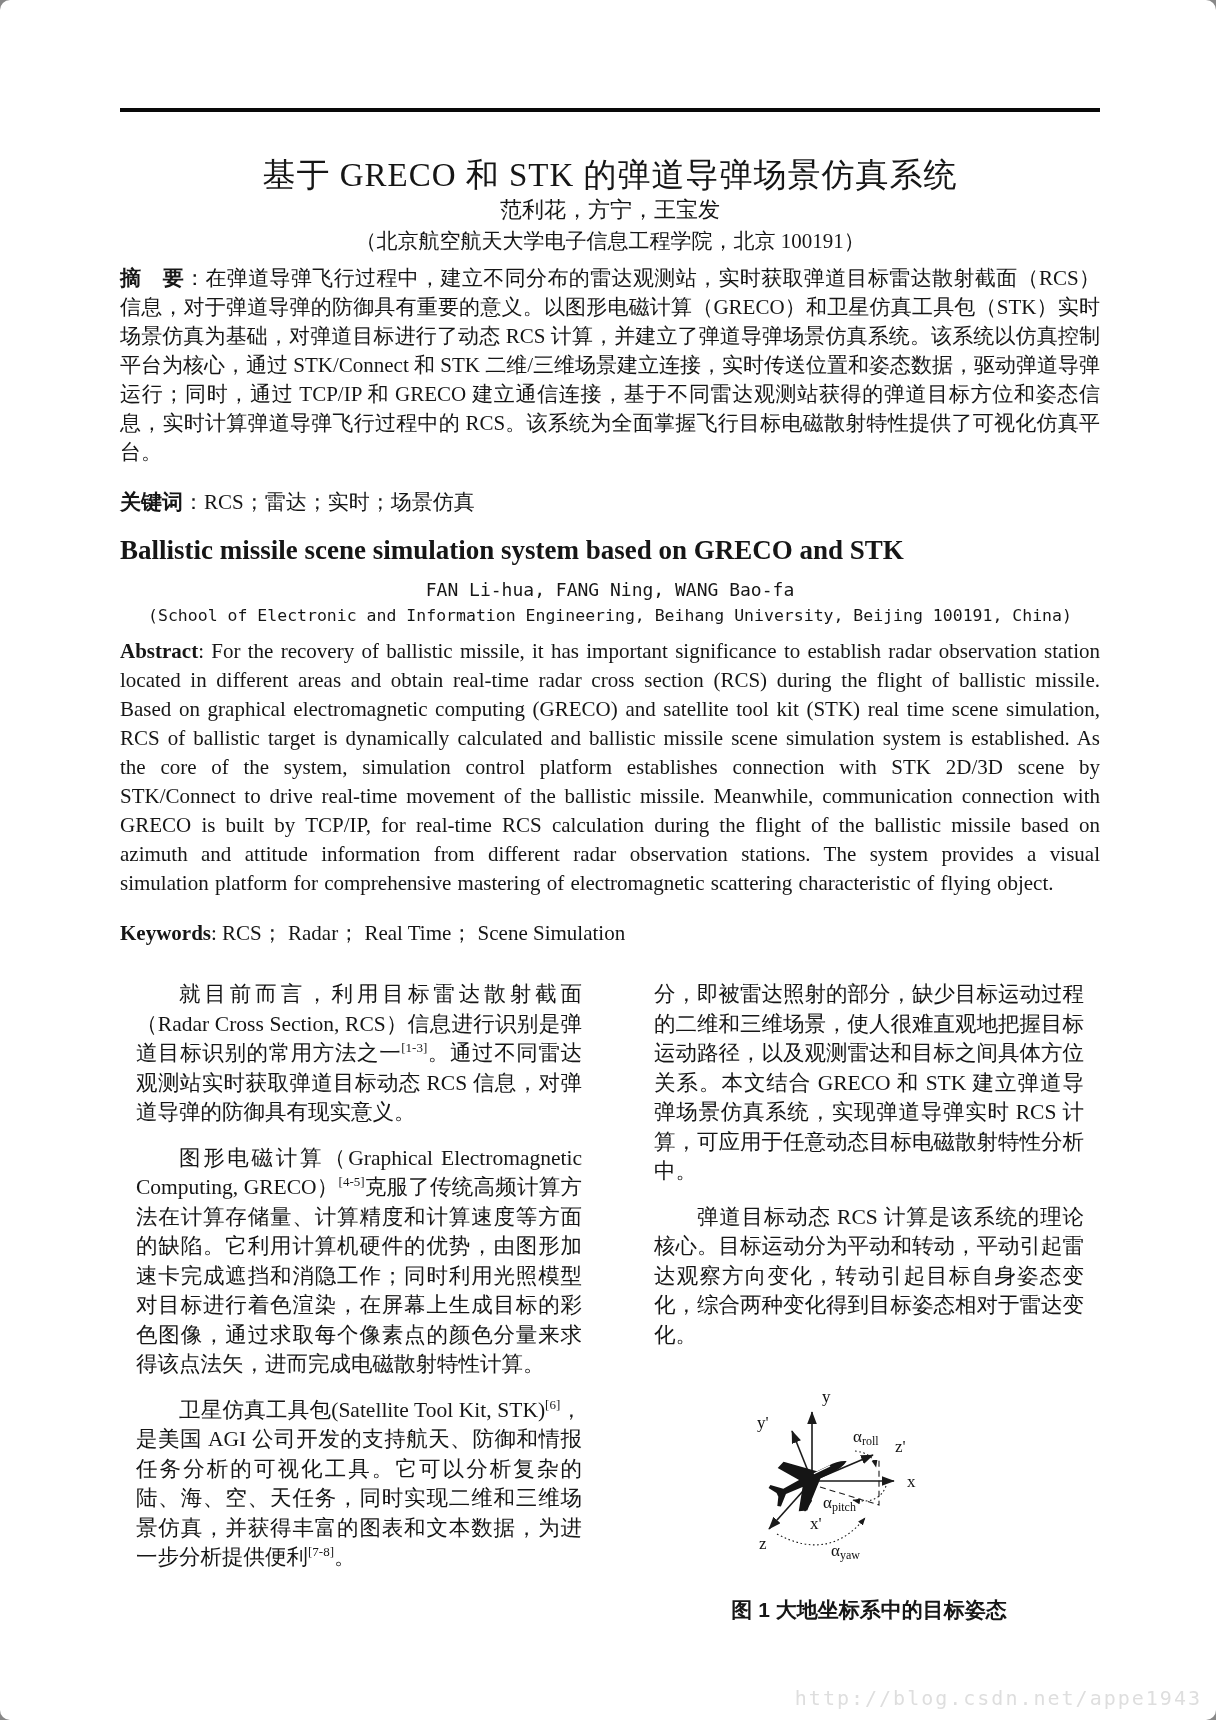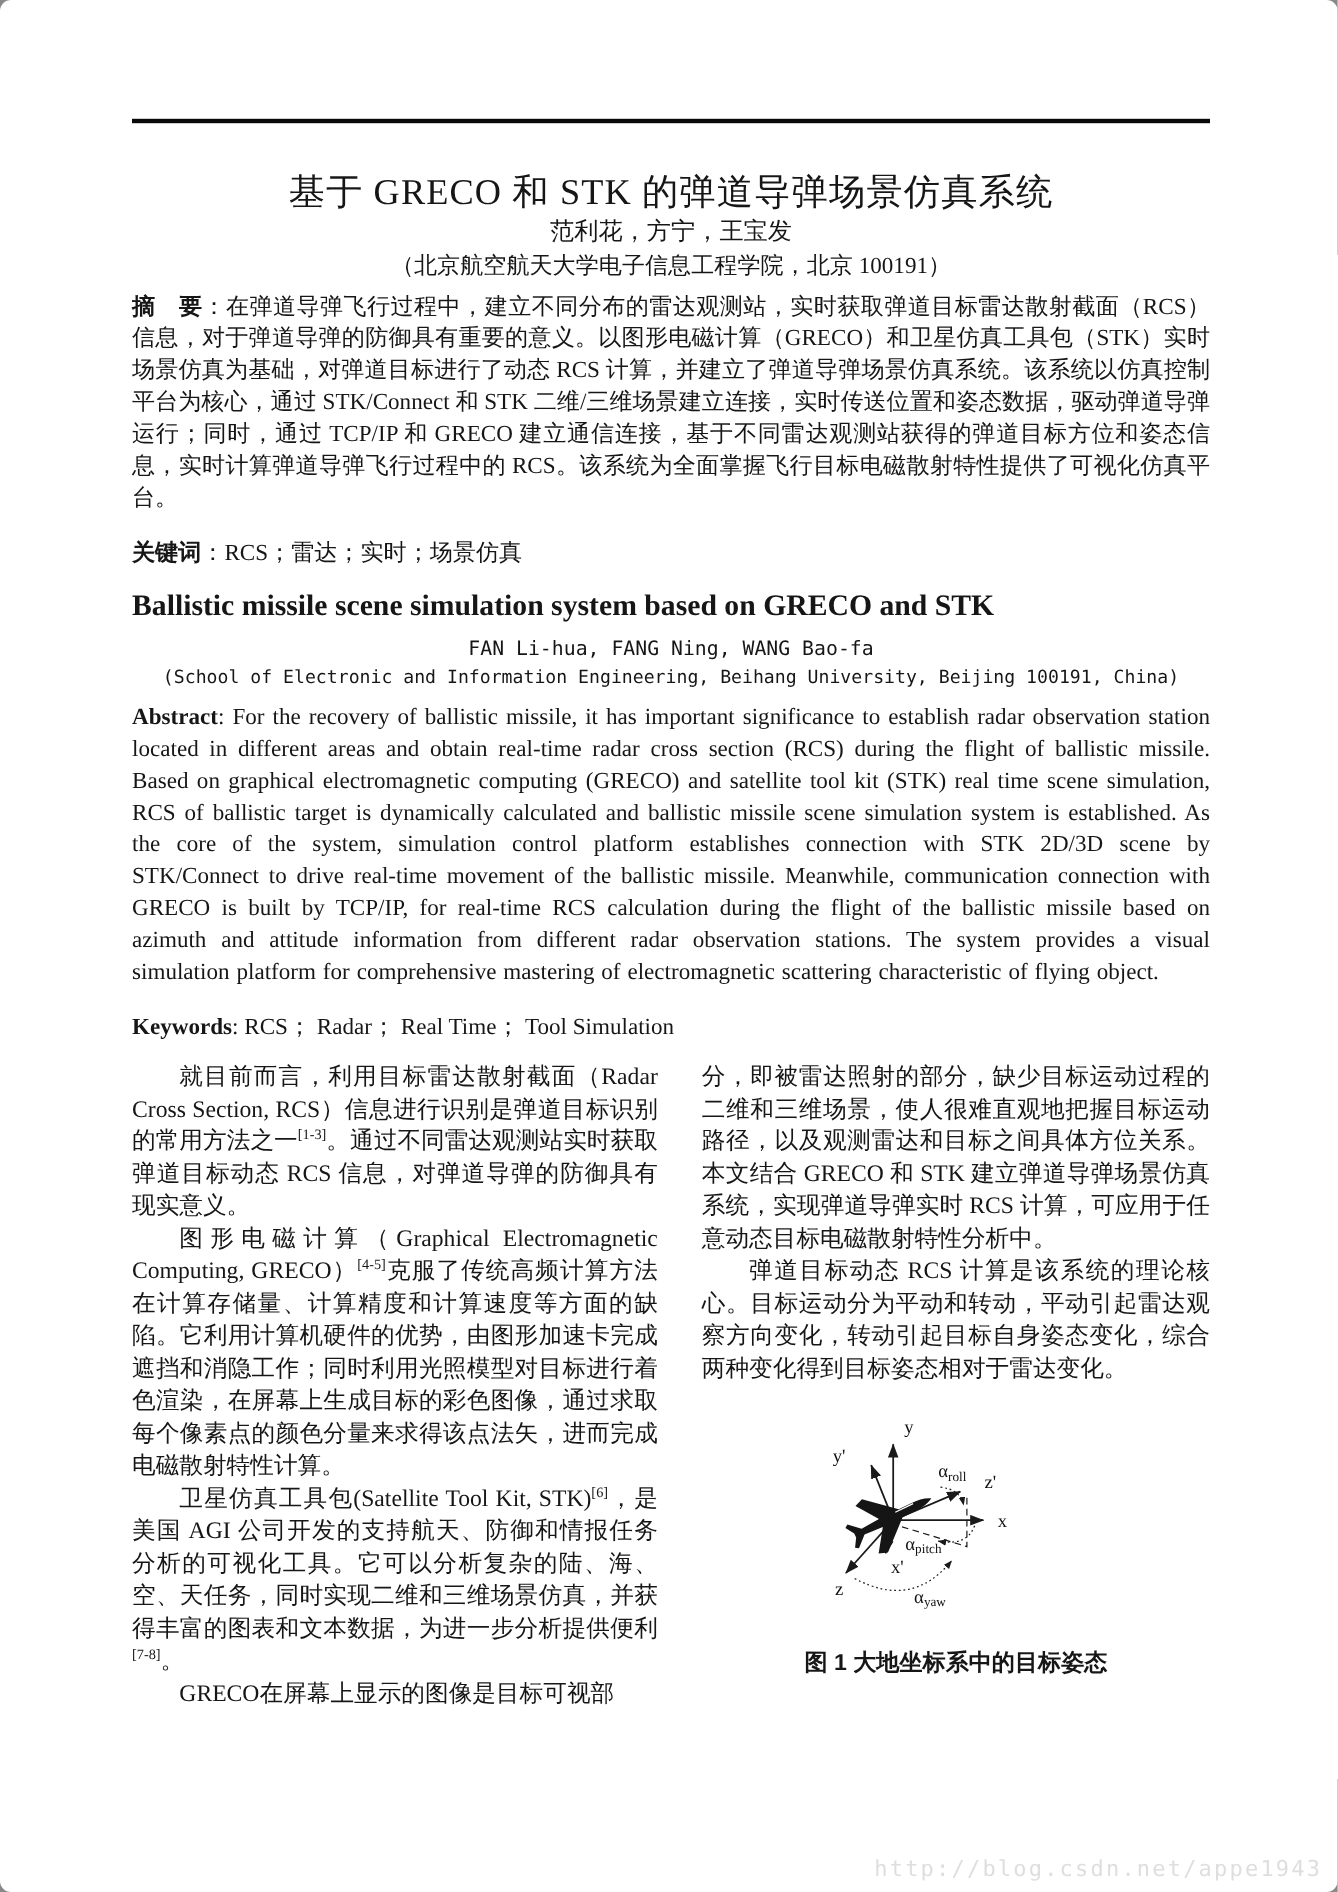--- a/index.html
+++ b/index.html
@@ -67,21 +67,21 @@
   .en-kw { font-size:21px; line-height:29px; }
 
   .columns {
     margin-top:16px;
     display:flex;
     gap:40px;
   }
   .col { width:478px; }
   .col-right { width:462px; }
   .body-p {
-    margin:0;
+    margin:16px;
     font-size:21.5px; line-height:29.5px;
     text-align:justify;
   }
   .indent { text-indent:2em; }
   sup { font-size:13px; line-height:0; }
   .sec-heading {
     margin:1px 0 1px 0;
     font-size:21.5px; line-height:29.5px;
     font-weight:700;
     font-family:"Liberation Sans","DejaVu Sans",sans-serif;
@@ -123,29 +123,28 @@
 
     <div class="kw-line"><span class="b">关键词</span><span>：RCS；雷达；实时；场景仿真</span></div>
 
 
     <div class="en-title">Ballistic missile scene simulation system based on GRECO and STK</div>
     <div class="en-authors">FAN Li-hua, FANG Ning, WANG Bao-fa</div>
     <div class="en-affil">(School of Electronic and Information Engineering, Beihang University, Beijing 100191, China)</div>
 
     <p class="en-abs"><span class="b">Abstract</span><span>: For the recovery of ballistic missile, it has important significance to establish radar observation station located in different areas and obtain real-time radar cross section (RCS) during the flight of ballistic missile. Based on graphical electromagnetic computing (GRECO) and satellite tool kit (STK) real time scene simulation, RCS of ballistic target is dynamically calculated and ballistic missile scene simulation system is established. As the core of the system, simulation control platform establishes connection with STK 2D/3D scene by STK/Connect to drive real-time movement of the ballistic missile. Meanwhile, communication connection with GRECO is built by TCP/IP, for real-time RCS calculation during the flight of the ballistic missile based on azimuth and attitude information from different radar observation stations. The system provides a visual simulation platform for comprehensive mastering of electromagnetic scattering characteristic of flying object.</span></p>
 
-    <div class="en-kw"><span class="b">Keywords</span><span>: RCS； Radar； Real Time； Tool Simulation</span></div>
+    <div class="en-kw"><span class="b">Keywords</span><span>: RCS； Radar； Real Time； Scene Simulation</span></div>
 
     <div class="columns">
 
       <div class="col">
         <p class="body-p indent"><span>就目前而言，利用目标雷达散射截面（Radar Cross Section, RCS）信息进行识别是弹道目标识别的常用方法之一</span><sup>[1-3]</sup><span>。通过不同雷达观测站实时获取弹道目标动态 RCS 信息，对弹道导弹的防御具有现实意义。</span></p>
         <p class="body-p indent"><span>图形电磁计算（Graphical Electromagnetic Computing, GRECO）</span><sup>[4-5]</sup><span>克服了传统高频计算方法在计算存储量、计算精度和计算速度等方面的缺陷。它利用计算机硬件的优势，由图形加速卡完成遮挡和消隐工作；同时利用光照模型对目标进行着色渲染，在屏幕上生成目标的彩色图像，通过求取每个像素点的颜色分量来求得该点法矢，进而完成电磁散射特性计算。</span></p>
         <p class="body-p indent"><span>卫星仿真工具包(Satellite Tool Kit, STK)</span><sup>[6]</sup><span>，是美国 AGI 公司开发的支持航天、防御和情报任务分析的可视化工具。它可以分析复杂的陆、海、空、天任务，同时实现二维和三维场景仿真，并获得丰富的图表和文本数据，为进一步分析提供便利</span><sup>[7-8]</sup><span>。</span></p>
-        <p class="body-p indent">GRECO在屏幕上显示的图像是目标可视部</p>
       </div>
 
       <div class="col col-right">
         <p class="body-p">分，即被雷达照射的部分，缺少目标运动过程的二维和三维场景，使人很难直观地把握目标运动路径，以及观测雷达和目标之间具体方位关系。本文结合 GRECO 和 STK 建立弹道导弹场景仿真系统，实现弹道导弹实时 RCS 计算，可应用于任意动态目标电磁散射特性分析中。</p>
         <p class="body-p indent">弹道目标动态 RCS 计算是该系统的理论核心。目标运动分为平动和转动，平动引起雷达观察方向变化，转动引起目标自身姿态变化，综合两种变化得到目标姿态相对于雷达变化。</p>
 
         <div class="figure-wrap">
           <svg class="fig-svg" viewBox="0 0 360 220" width="360" height="220">
             <defs>
               <marker id="ah" markerWidth="10" markerHeight="8" refX="7.5" refY="3" orient="auto">

